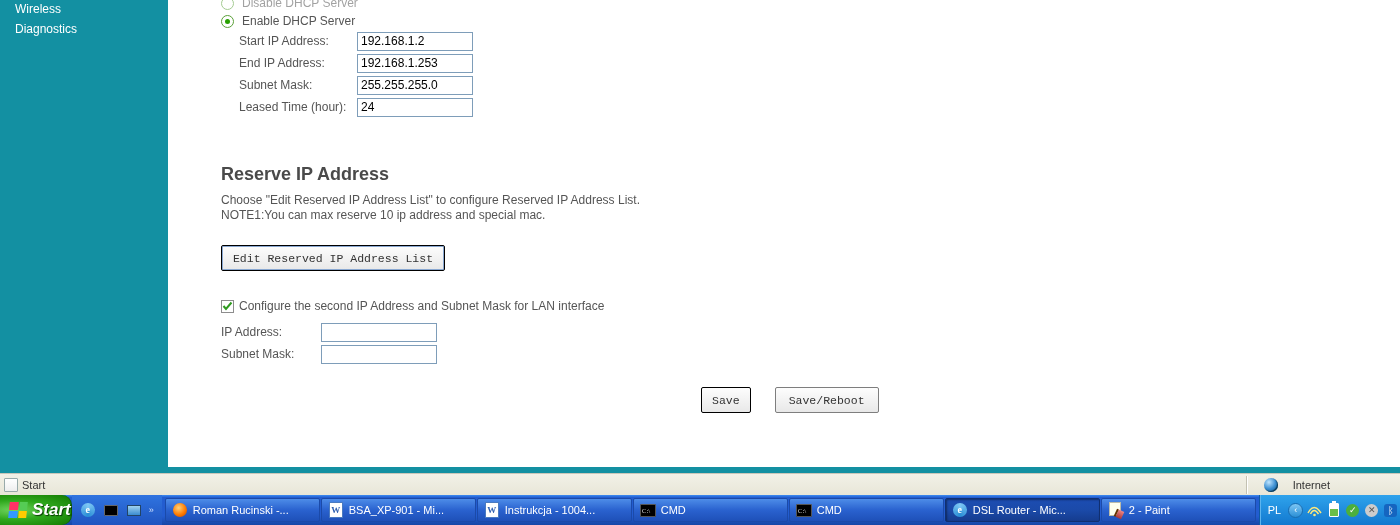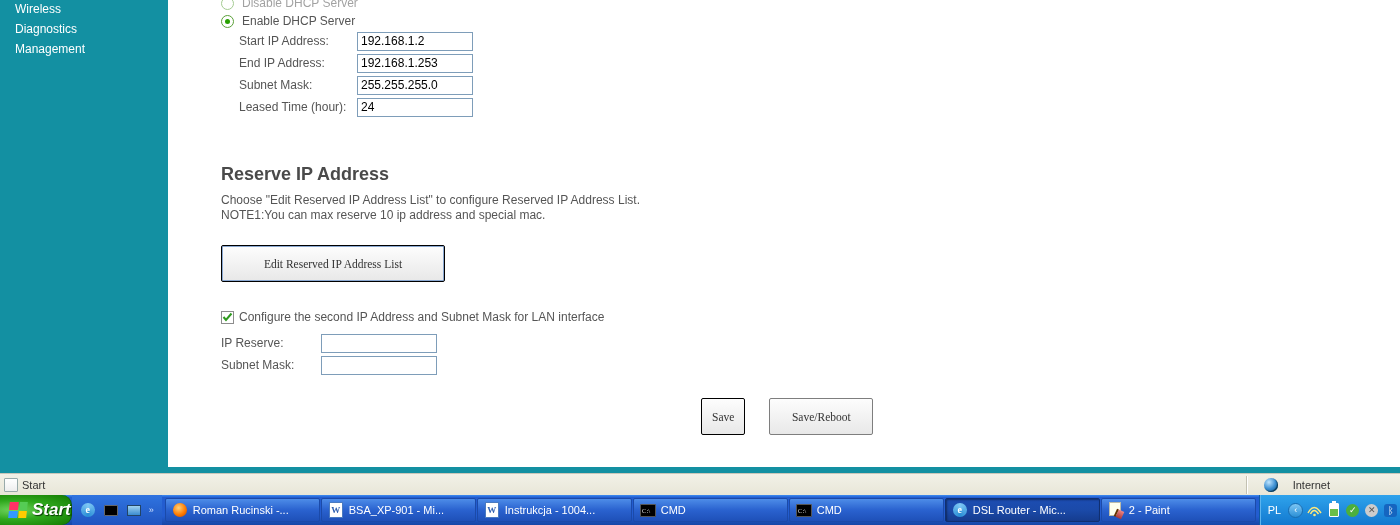--- a/index.html
+++ b/index.html
@@ -101,24 +101,24 @@
   .desc {
     font-size: 12px;
     color: #555;
     line-height: 15px;
   }
   .btn {
     border: 1px solid #7e7e7e;
     background: linear-gradient(#fdfdfd,#e8e8e8);
     font-size: 11.5px;
     color: #333;
-    height: 37px;
+    height: 26px;
     padding: 0 10px;
     cursor: pointer;
-    font-family: Liberation Serif, serif;
+    font-family: Liberation Mono, monospace;
     border-radius: 2px;
   }
   .btn.wide { width: 224px; text-align:center; }
   .btn-row-edit { margin-top: 22px; }
   .btn.active-border { border: 1px solid #000; box-shadow: inset 0 0 0 1px #8aa8d1; }
   .chk-row {
     display: flex; align-items: center; gap: 5px;
     padding-top: 28px;
     font-size: 12px; color: #555;
   }
@@ -286,21 +286,20 @@
   .tray-bt{width:13px;height:13px;border-radius:3px;background:#1565c0;color:#fff;display:flex;align-items:center;justify-content:center;font-size:10px;}
   .tray-x{width:13px;height:13px;border-radius:50%;background:#ccc;color:#555;display:flex;align-items:center;justify-content:center;font-size:9px;}
 </style>
 </head>
 <body>
 <div class="page-wrap">
 
   <div class="sidebar">
     <div class="item">Wireless</div>
     <div class="item">Diagnostics</div>
-    <div class="item">Management</div>
   </div>
 
   <div class="content">
     <div class="content-inner">
 
       <div class="radio-row" style="opacity:0.55; margin-top:-6px;">
         <span class="radio"></span>
         <span>Disable DHCP Server</span>
       </div>
       <div class="radio-row">
@@ -339,21 +338,21 @@
       <div class="chk-row">
         <span class="chk checked">
           <svg width="11" height="11" viewBox="0 0 11 11">
               <polyline points="1.5,5 4,8 9.5,1.5" fill="none" stroke="#2f9a1f" stroke-width="2"></polyline>
             </svg>
         </span>
         <span>Configure the second IP Address and Subnet Mask for LAN interface</span>
       </div>
       <div class="second-ip">
         <div class="field-row">
-          <span class="lbl">IP Reserve:</span>
+          <span class="lbl">IP Address:</span>
           <input type="text" value="" style="">
         </div>
         <div class="field-row">
           <span class="lbl">Subnet Mask:</span>
           <input type="text" value="" style="">
         </div>
       </div>
 
       <div class="action-row">
         <button class="btn" style="border:1px solid #000;">Save</button>

